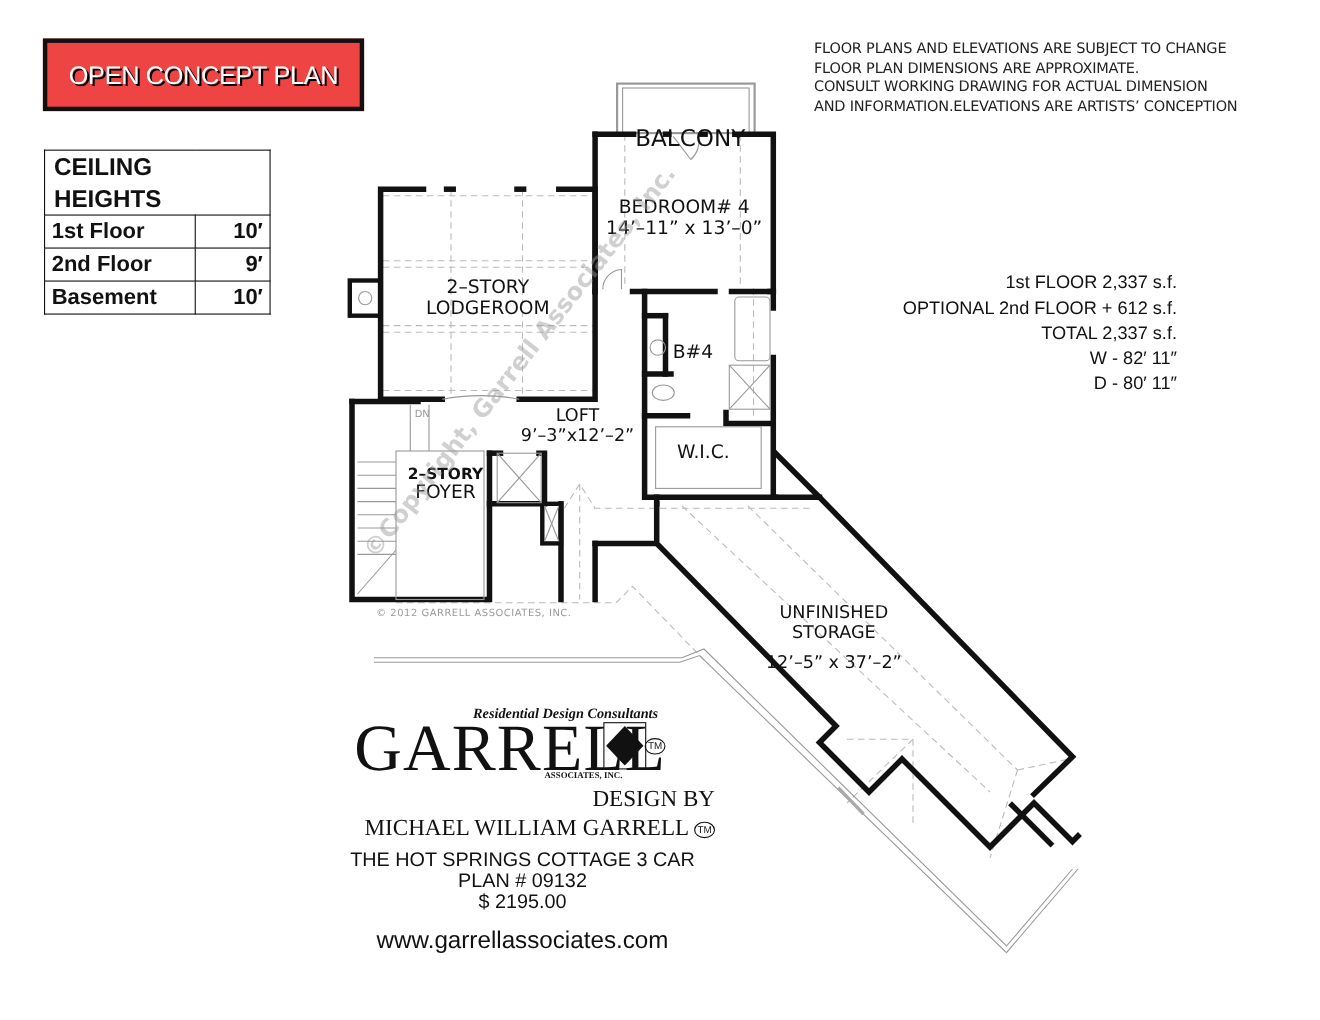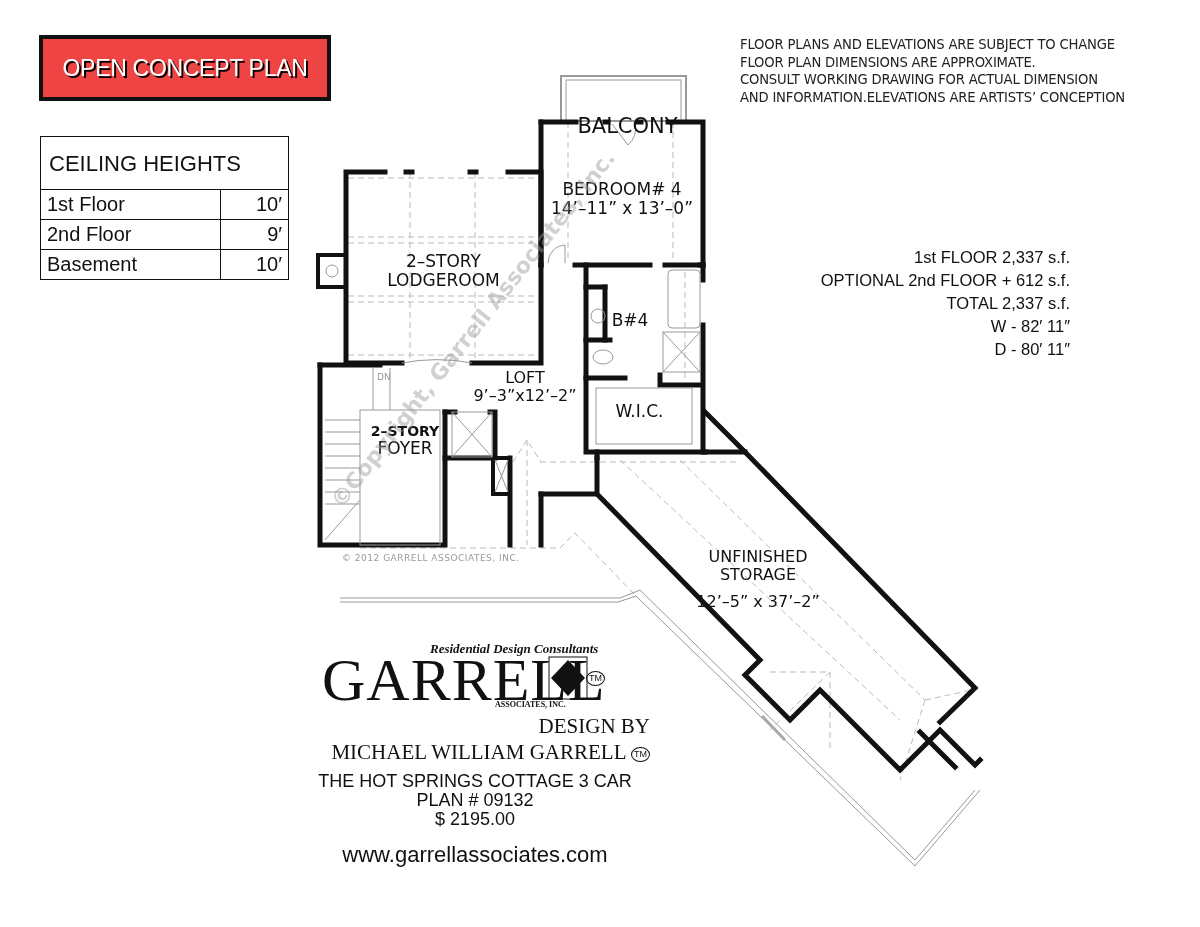--- a/index.html
+++ b/index.html
@@ -1,19 +1,19 @@
 <!DOCTYPE html>
 <html><head>
 <meta charset="utf-8">
 <style>
   html, body { margin:0; padding:0; background:#fff; }
   body { width:1200px; height:927px; position:relative; overflow:hidden; font-family:"Liberation Sans", sans-serif; color:#111; }
   .abs { position:absolute; }
   .badge { left:39px; top:35px; width:292px; height:66px; background:#ef4444; border:4px solid #111; box-sizing:border-box; display:flex; align-items:center; justify-content:center; color:#fff; font-weight:normal; font-size:23px; letter-spacing:-0.3px; text-shadow:2px 2px 0 #000; }
-  .ceil { left:40px; top:136px; width:249px; border:1.5px solid #111; border-collapse:collapse; font-size:20px; }
+  .ceil { left:40px; top:136px; width:206px; border:1.5px solid #111; border-collapse:collapse; font-size:20px;font-weight:bold; }
   .ceil td { border:1.5px solid #111; padding:0 6px; height:29px; line-height:29px; }
   .ceil .hd td { height:52px; font-size:22px; text-align:left; padding-left:8px; }
   .ceil td.v { text-align:right; width:55px; }
   .disclaimer { left:740px; top:36px; font-family:"DejaVu Sans", sans-serif; font-size:13.2px; line-height:17.5px; letter-spacing:-0.2px; color:#222; }
   .stats { left:780px; top:246px; width:290px; text-align:right; font-size:16.5px; line-height:23px; }
   .room { position:absolute; text-align:center; font-family:"DejaVu Sans", sans-serif; color:#111; line-height:1.1; }
   .logo-tag { left:430px; top:641px; font-family:"Liberation Serif", serif; font-style:italic; font-weight:bold; font-size:13px; }
   .logo-main { left:322px; top:646px; font-family:"Liberation Serif", serif; font-size:60px; letter-spacing:1px; }
   .logo-sub { left:495px; top:700px; font-family:"Liberation Serif", serif; font-size:8px; font-weight:bold; }
   .design { left:300px; top:713px; width:350px; text-align:right; font-family:"Liberation Serif", serif; font-size:21px; line-height:26px; }

